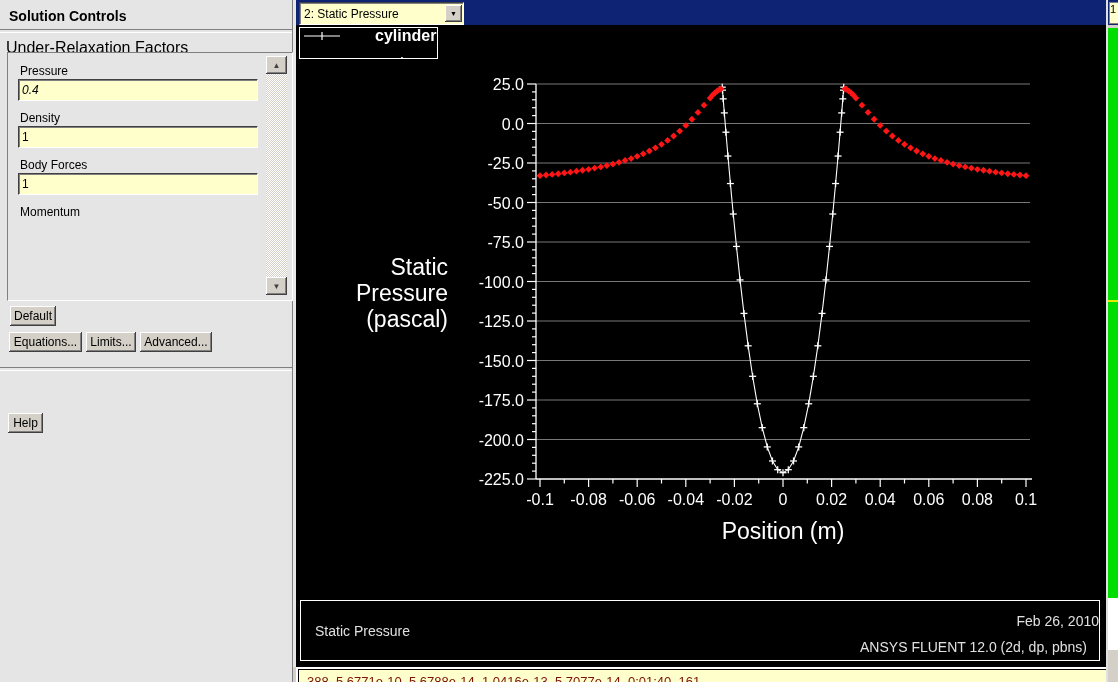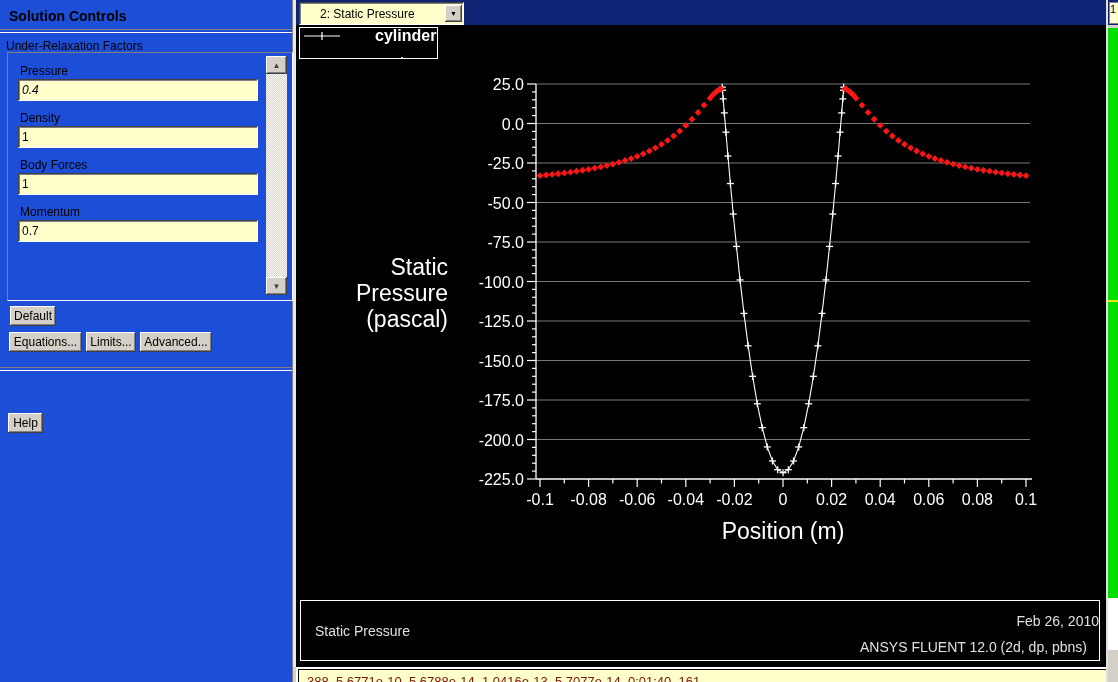--- a/index.html
+++ b/index.html
@@ -4,24 +4,24 @@
 <style>
   html,body{margin:0;padding:0;}
   body{
     width:1118px;height:682px;position:relative;overflow:hidden;
     background:#d4d0c8;font-family:"Liberation Sans",sans-serif;
     -webkit-font-smoothing:antialiased;
   }
   .abs{position:absolute;}
 
   
-  #panel{left:0;top:0;width:292px;height:682px;background:#1d4ed8;border-right:1px solid #808080;}
+  #panel{left:0;top:0;width:292px;height:682px;background:#e5e5e5;border-right:1px solid #808080;}
   .panel-title{left:9px;top:8px;font-size:14px;font-weight:700;color:#000;}
   .title-rule{left:0;top:29px;width:292px;height:2px;border-top:1px solid #808080;border-bottom:1px solid #ffffff;}
-  .section-label{left:6px;top:39px;font-size:12px;color:#000;}
+  .section-label{left:6px;top:39px;font-size:16px;color:#000;}
   .groupbox{left:7px;top:52px;width:284px;height:247px;
     border-top:1px solid #808080;border-left:1px solid #808080;
     border-bottom:1px solid #ffffff;border-right:1px solid #ffffff;}
   .fld-label{font-size:12px;color:#000;left:12px;}
   .fld-input{left:10px;width:232px;height:18px;background:#ffffcc;color:#000;
     font-size:12px;font-family:"Liberation Sans",sans-serif;
     border:1px solid #404040;border-bottom-color:#ffffff;border-right-color:#ffffff;
     box-shadow:inset 1px 1px 0 #808080;padding:1px 3px;}
   .sb-btn{width:21px;height:18px;background:#d4d0c8;
     box-shadow:inset -1px -1px 0 #404040, inset 1px 1px 0 #ffffff, inset -2px -2px 0 #808080;
@@ -34,21 +34,21 @@
     box-shadow:inset -1px -1px 0 #404040, inset 1px 1px 0 #ffffff, inset -2px -2px 0 #808080;
     display:flex;align-items:center;justify-content:center;height:20px;}
   .sep-rule{left:0;top:367px;width:292px;height:2px;border-top:1px solid #808080;border-bottom:1px solid #ffffff;}
 
   
   #gwin{left:293px;top:0;width:813px;height:667px;background:#000;border-left:3px solid #e8e8e8;}
   #titlebar{left:296px;top:0;width:810px;height:25px;background:#0e2373;}
   #plotsel{left:299px;top:2px;width:163px;height:21px;background:#ffffcc;
     border:1px solid #404040;border-bottom-color:#fff;border-right-color:#fff;
     box-shadow:inset 1px 1px 0 #808080;display:flex;align-items:center;}
-  #plotsel .val{font-size:12px;color:#000;padding-left:20px;flex:1;white-space:nowrap;overflow:hidden;}
+  #plotsel .val{font-size:12px;color:#000;padding-left:4px;flex:1;white-space:nowrap;overflow:hidden;}
   #plotsel .dd{width:17px;height:17px;margin-right:1px;background:#d4d0c8;
     box-shadow:inset -1px -1px 0 #404040, inset 1px 1px 0 #ffffff, inset -2px -2px 0 #808080;
     display:flex;align-items:center;justify-content:center;font-size:7px;color:#000;}
   #blackarea{left:296px;top:25px;width:810px;height:641px;background:#000;}
   #legend{left:3px;top:2px;width:137px;height:30px;border:1px solid #ffffff;overflow:hidden;background:#000;}
   .leg-row{position:absolute;left:0;width:135px;height:15px;display:flex;align-items:center;}
   .leg-marker{width:44px;height:15px;flex:0 0 44px;}
   .leg-label{color:#ffffff;font-size:16px;font-weight:700;line-height:15px;}
   #caption{left:4px;top:575px;width:798px;height:59px;border:1px solid #ffffff;background:#000;}
   .cap-text{color:#e0e0e0;font-size:14px;}
@@ -77,21 +77,20 @@
   <div class="abs section-label">Under-Relaxation Factors</div>
 
   <div class="abs groupbox">
     <div class="abs fld-label" style="top:11px;">Pressure</div>
     <input class="abs fld-input" style="top: 26px; font-style: italic;" value="0.4">
     <div class="abs fld-label" style="top:58px;">Density</div>
     <input class="abs fld-input" style="top: 73px;" value="1">
     <div class="abs fld-label" style="top:105px;">Body Forces</div>
     <input class="abs fld-input" style="top: 120px;" value="1">
     <div class="abs fld-label" style="top:152px;">Momentum</div>
-    <input class="abs fld-input" style="top: 167px;" value="0.7">
   </div>
 
   <div class="abs sb-btn" style="left:266px;top:56px;">
     <span>▲</span>
   </div>
   <div class="abs sb-track" style="top:74px;height:203px;"></div>
   <div class="abs sb-btn" style="left:266px;top:277px;">
     <span>▼</span>
   </div>
 

